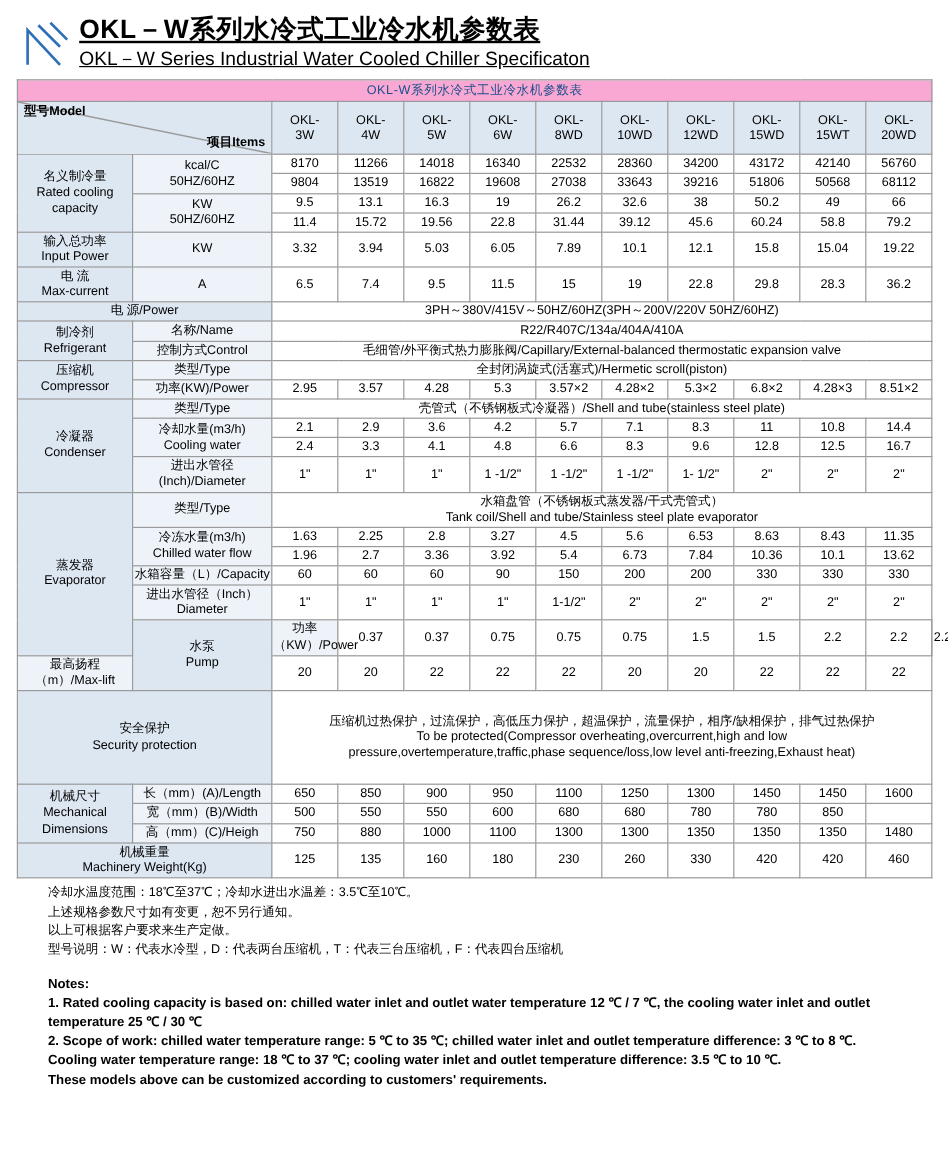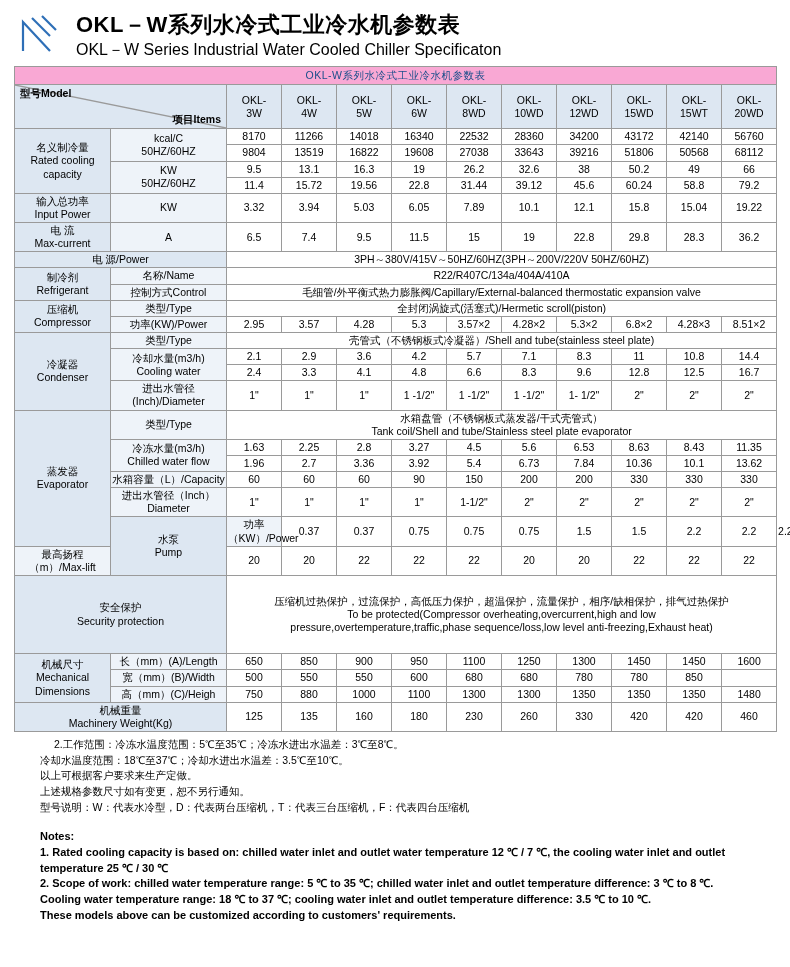--- a/index.html
+++ b/index.html
@@ -8,21 +8,21 @@
     width: 790px;
     height: 967px;
     background:#ffffff;
     font-family: "Liberation Sans", sans-serif;
     color:#000;
     overflow:hidden;
   }
   .page { padding: 8px 14px 0 14px; }
 
   
-  .header { display:flex; align-items:flex-start; gap:10px; padding: 4px 0 6px 6px; }
+  .header { display:flex; align-items:center; padding: 4px 0 6px 6px; text-decoration: underline; }
   .logo { width:46px; height:40px; flex:0 0 46px; margin-top:2px; }
   .titles { display:flex; flex-direction:column; justify-content:center; }
   .title-cn { font-size:22px; font-weight:bold; letter-spacing:0.5px; line-height:1.15; }
   .title-en { font-size:16px; font-weight:normal; line-height:1.25; margin-top:3px; }
 
   
   table.spec { border-collapse: collapse; width: 762px; table-layout: fixed; }
   table.spec td, table.spec th {
     border:1px solid #9a9a9a;
     font-size:10.5px;
@@ -429,24 +429,23 @@
       <td>260</td>
       <td>330</td>
       <td>420</td>
       <td>420</td>
       <td>460</td>
     </tr>
   </tbody>
     </table>
 
   <div class="notes">
-    <div class="indent">2.工作范围：冷冻水温度范围：5℃至35℃；冷冻水进出水温差：3℃至8℃。</div>
     <div>冷却水温度范围：18℃至37℃；冷却水进出水温差：3.5℃至10℃。</div>
+    <div>上述规格参数尺寸如有变更，恕不另行通知。</div>
     <div>以上可根据客户要求来生产定做。</div>
-    <div>上述规格参数尺寸如有变更，恕不另行通知。</div>
     <div>型号说明：W：代表水冷型，D：代表两台压缩机，T：代表三台压缩机，F：代表四台压缩机</div>
   </div>
 
   <div class="notes-en">
     <div>Notes:</div>
     <div>1. Rated cooling capacity is based on: chilled water inlet and outlet water temperature 12 ℃ / 7 ℃, the cooling water inlet and outlet temperature 25 ℃ / 30 ℃</div>
     <div>2. Scope of work: chilled water temperature range: 5 ℃ to 35 ℃; chilled water inlet and outlet temperature difference: 3 ℃ to 8 ℃.</div>
     <div>Cooling water temperature range: 18 ℃ to 37 ℃; cooling water inlet and outlet temperature difference: 3.5 ℃ to 10 ℃.</div>
     <div>These models above can be customized according to customers' requirements.</div>
   </div>

